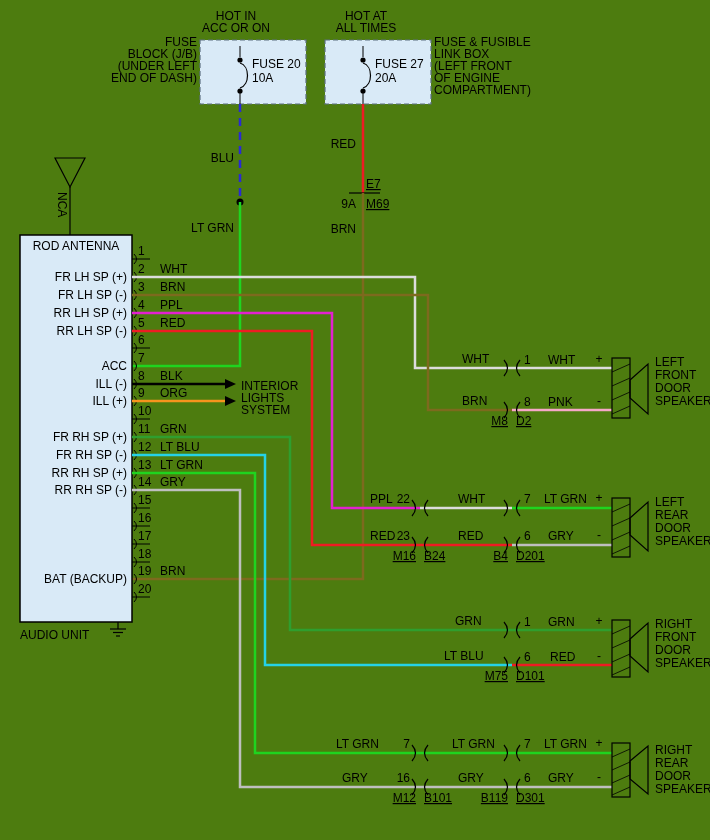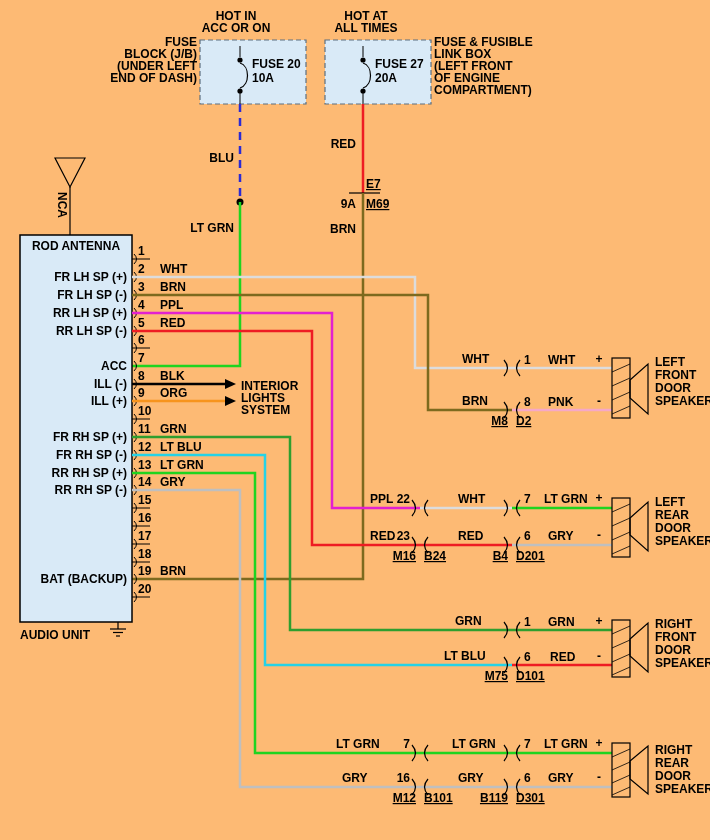--- a/index.html
+++ b/index.html
@@ -1,16 +1,16 @@
 <!DOCTYPE html>
 <html><head>
 <meta charset="utf-8">
 <style>
   html,body{margin:0;padding:0;background:#ffffff;}
-  .stage{width:710px;height:840px;position:relative;background:#fdba74;overflow:hidden;font-weight:bold;}
+  .stage{width:710px;height:840px;position:relative;background:#4d7c0f;overflow:hidden;}
   svg{display:block;}
   text{font-family:"Liberation Sans","DejaVu Sans",sans-serif;font-size:12px;fill:#000;}
   .mid{text-anchor:middle;}
   .end{text-anchor:end;}
   .u{text-decoration:underline;}
   .k{stroke:#000;fill:none;stroke-width:1.2;}
   .w{fill:none;stroke-width:2.5;}
   .thin{stroke-width:1;}
   .dashbox{stroke:#5c6f80;stroke-width:1.2;stroke-dasharray:5,3;}
   .hatch{stroke:#000;stroke-width:0.8;fill:none;}

